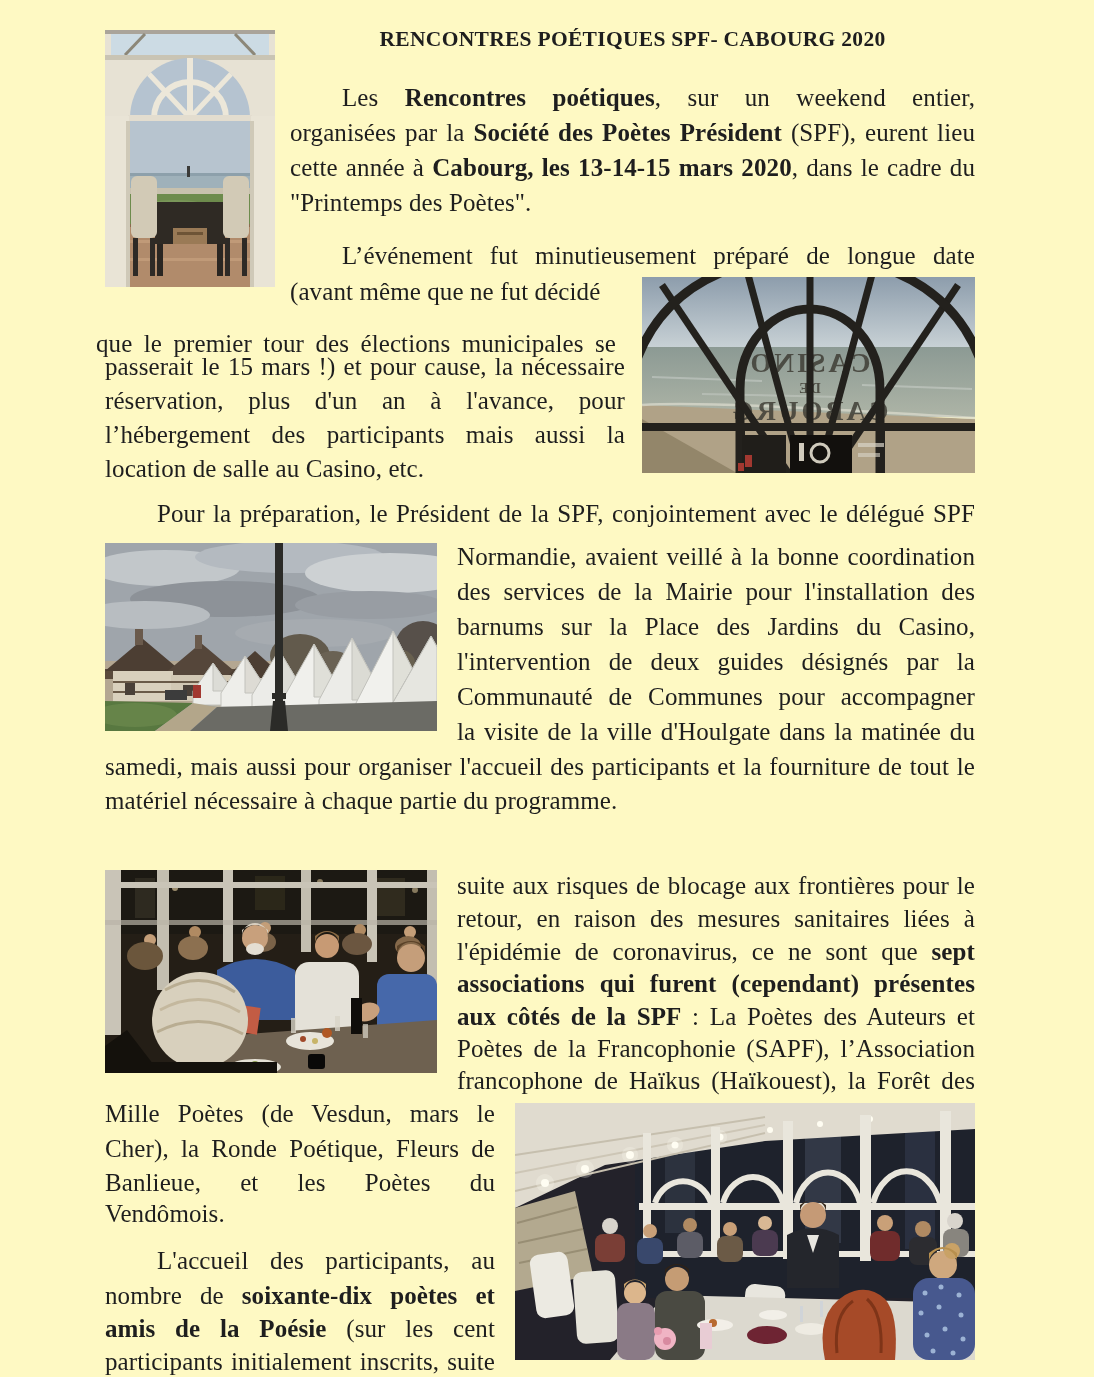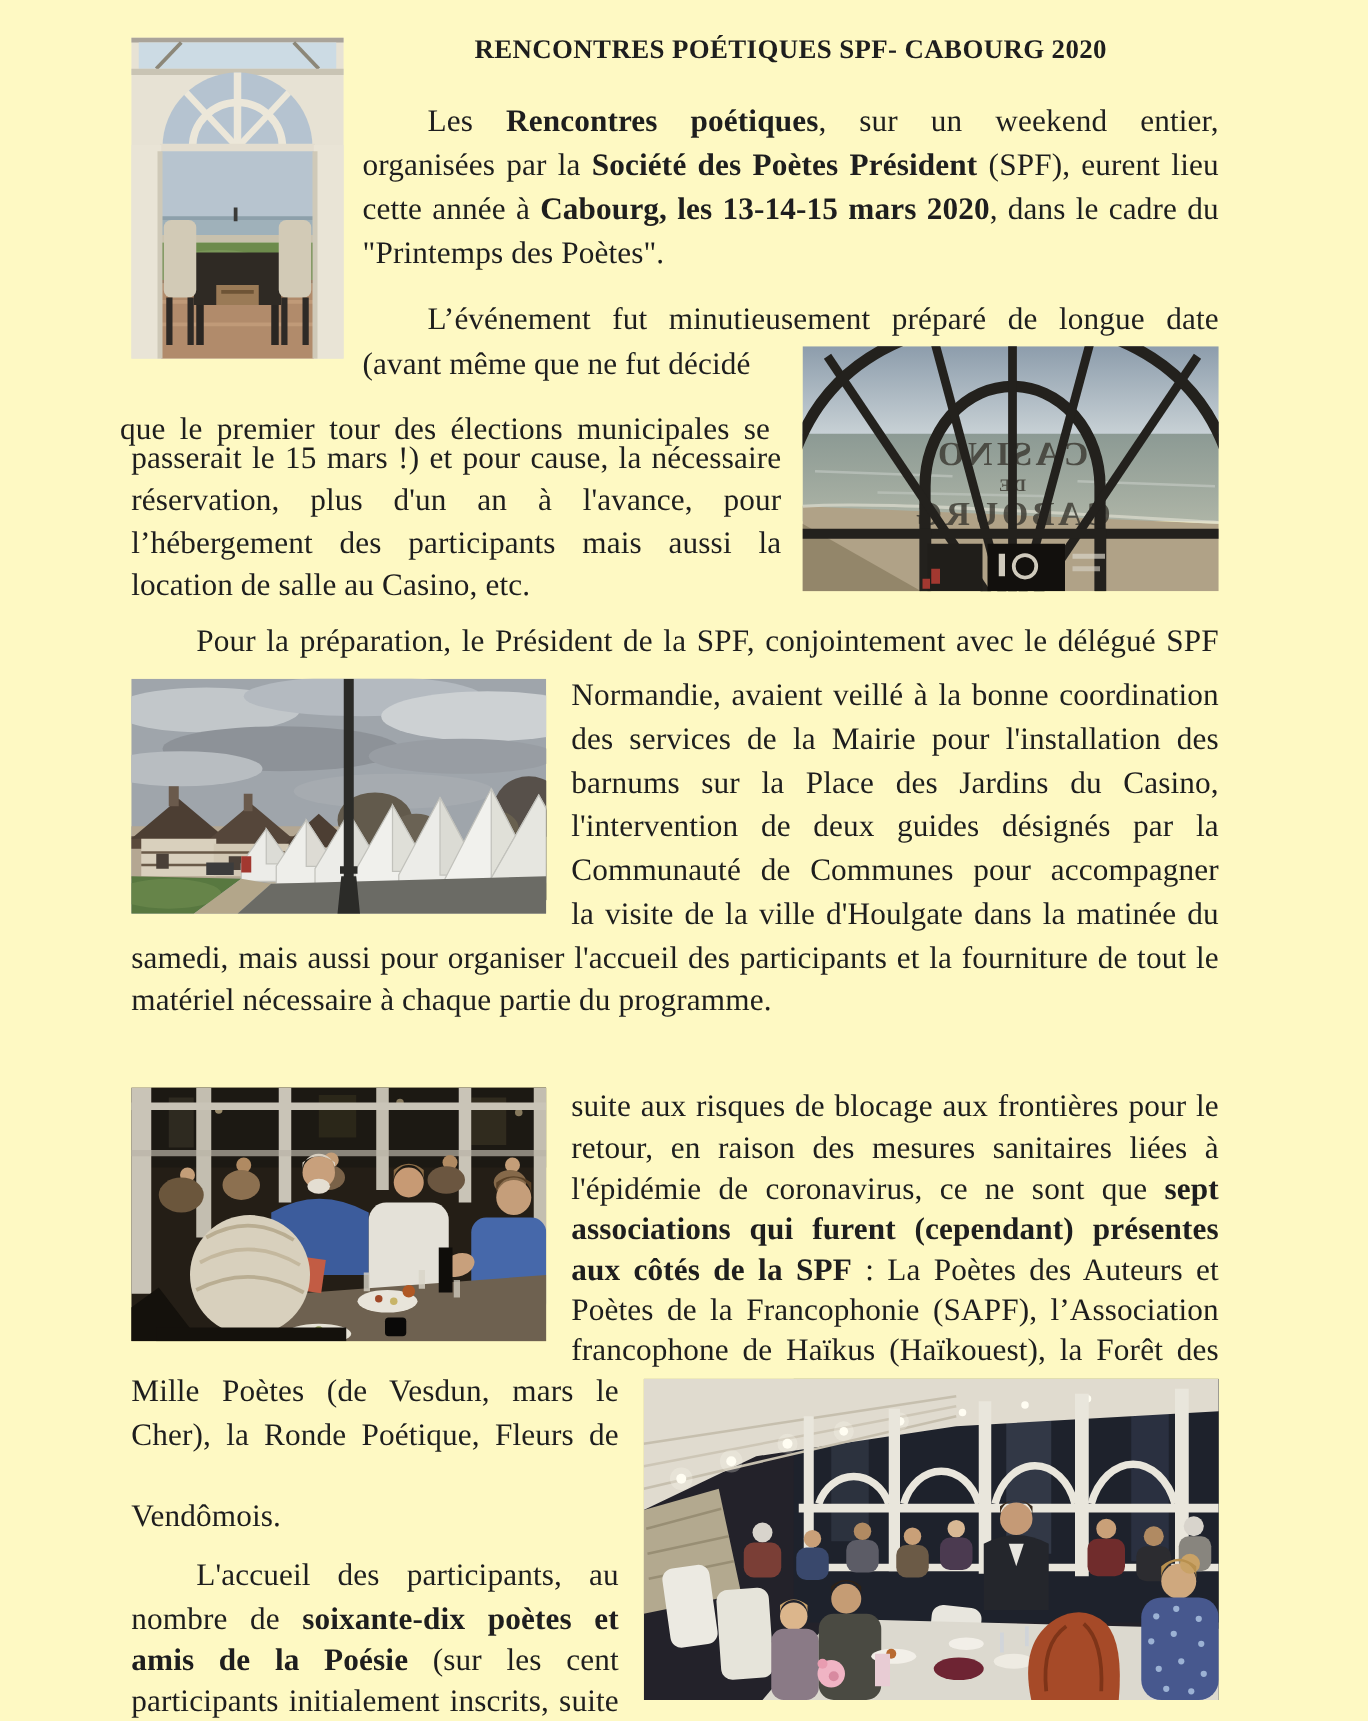--- a/index.html
+++ b/index.html
@@ -375,20 +375,21 @@
   <div class="tl" style="left:457px;top:872px;width:518px;"><span>suite aux risques de blocage aux frontières pour le</span></div>
   <div class="tl" style="left:457px;top:905px;width:518px;"><span>retour, en raison des mesures sanitaires liées à</span></div>
   <div class="tl" style="left:457px;top:938px;width:518px;"><span>l'épidémie de coronavirus, ce ne sont que </span><span class="b">sept</span></div>
   <div class="tl" style="left:457px;top:970px;width:518px;"><span class="b">associations qui furent (cependant) présentes</span></div>
   <div class="tl" style="left:457px;top:1003px;width:518px;"><span class="b">aux côtés de la SPF</span><span> : La Poètes des Auteurs et</span></div>
   <div class="tl" style="left:457px;top:1035px;width:518px;"><span>Poètes de la Francophonie (SAPF), l’Association</span></div>
   <div class="tl" style="left:457px;top:1067px;width:518px;"><span>francophone de Haïkus (Haïkouest), la Forêt des</span></div>
 
   <div class="tl" style="left:105px;top:1100px;width:390px;"><span>Mille Poètes (de Vesdun, mars le</span></div>
   <div class="tl" style="left:105px;top:1135px;width:390px;"><span>Cher), la Ronde Poétique, Fleurs de</span></div>
+  <div class="tl" style="left:105px;top:1169px;width:390px;"><span>Banlieue, et les Poètes du</span></div>
   <div class="tl nj" style="left:105px;top:1200px;width:390px;"><span>Vendômois.</span></div>
 
   <div class="tl ind" style="left:105px;top:1247px;width:390px;"><span>L'accueil des participants, au</span></div>
   <div class="tl" style="left:105px;top:1282px;width:390px;"><span>nombre de </span><span class="b">soixante-dix poètes et</span></div>
   <div class="tl" style="left:105px;top:1315px;width:390px;"><span class="b">amis de la Poésie</span><span> (sur les cent</span></div>
   <div class="tl" style="left:105px;top:1348px;width:390px;"><span>participants initialement inscrits, suite</span></div>
 
 </div>
 
 </body></html>

